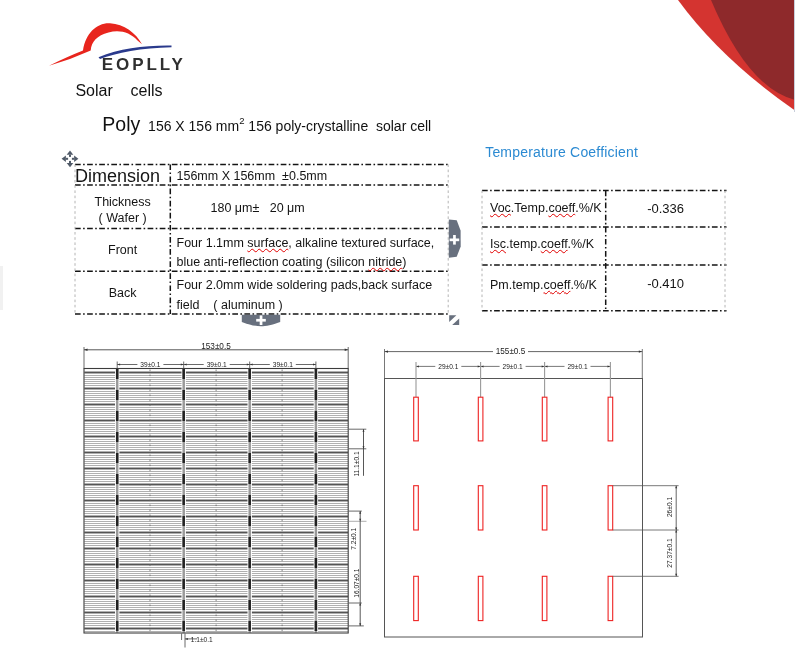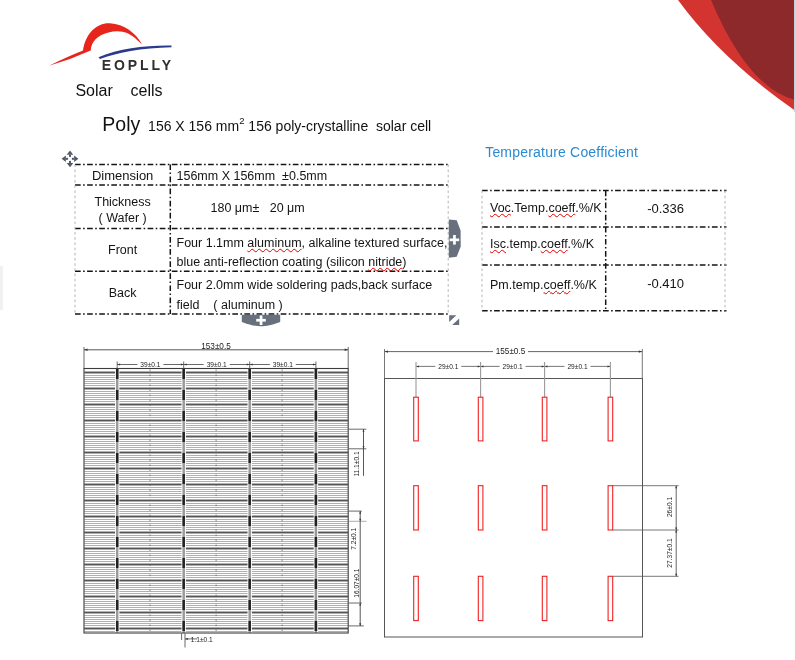--- a/index.html
+++ b/index.html
@@ -306,33 +306,33 @@
 <line x1="612.7" y1="530.0" x2="678.6" y2="530.0" stroke="#555" stroke-width="0.8"></line>
 <line x1="612.7" y1="576.3" x2="678.6" y2="576.3" stroke="#555" stroke-width="0.8"></line>
 <line x1="676.2" y1="485.7" x2="676.2" y2="576.3" stroke="#555" stroke-width="0.9"></line>
 <polygon points="676.2,485.7 675.2,488.3 677.2,488.3" fill="#333"></polygon>
 <polygon points="676.2,530.0 677.2,527.4 675.2,527.4" fill="#333"></polygon>
 <polygon points="676.2,530.0 675.2,532.6 677.2,532.6" fill="#333"></polygon>
 <polygon points="676.2,576.3 677.2,573.7 675.2,573.7" fill="#333"></polygon>
 <text x="672.3" y="507.0" text-anchor="middle" font-size="6.6" fill="#222" transform="rotate(-90 672.3 507.0)">26±0.1</text>
 <text x="672.3" y="553" text-anchor="middle" font-size="6.6" fill="#222" transform="rotate(-90 672.3 553)">27.37±0.1</text>
     </svg>
-<div style="position:absolute;left:101.8px;top:54.9px;font-size:14px;line-height:20px;text-align:left;color:#2f2f2f;white-space:pre;font-weight:bold;letter-spacing:2.9px;">EOPLLY</div>
+<div style="position:absolute;left:101.8px;top:54.9px;font-size:17px;line-height:20px;text-align:left;color:#2f2f2f;white-space:pre;font-weight:bold;letter-spacing:2.9px;">EOPLLY</div>
     <div style="position:absolute;left:75.4px;top:78.9px;font-size:16px;line-height:24px;text-align:left;color:#111;white-space:pre;">Solar    cells</div>
     <div style="position:absolute;left:75.3px;top:111.9px;font-size:19.5px;line-height:24px;text-align:center;color:#111;white-space:pre;margin-left:27px;">Poly</div>
     <div style="position:absolute;left:148.1px;top:116.85px;font-size:14px;line-height:18px;text-align:left;color:#111;white-space:pre;">156 X 156 mm<span style="font-size:9.5px;vertical-align:7px;line-height:0">2</span> 156 poly-crystalline  solar cell</div>
     <div style="position:absolute;left:485.2px;top:142.5px;font-size:14px;line-height:18px;text-align:left;color:#2b8ad2;white-space:pre;letter-spacing:0.2px;">Temperature Coefficient</div>
-    <div style="position:absolute;left:75px;top:166.3px;width:95.3px;font-size:13px;line-height:20px;text-align:center;color:#141414;white-space:pre;">Dimension</div>
+    <div style="position:absolute;left:75px;top:166.3px;width:95.3px;font-size:18px;line-height:20px;color:#141414;white-space:pre;">Dimension</div>
     <div style="position:absolute;left:75px;top:194.2px;width:95.3px;font-size:12.5px;line-height:16.2px;text-align:center;color:#141414;white-space:pre;">Thickness
 ( Wafer )</div>
     <div style="position:absolute;left:75px;top:239.9px;width:95.3px;font-size:12.5px;line-height:20px;text-align:center;color:#141414;white-space:pre;">Front</div>
     <div style="position:absolute;left:75px;top:282.5px;width:95.3px;font-size:12.5px;line-height:20px;text-align:center;color:#141414;white-space:pre;">Back</div>
     <div style="position:absolute;left:176.5px;top:166.3px;font-size:12.5px;line-height:20px;text-align:left;color:#141414;white-space:pre;">156mm X 156mm  ±0.5mm</div>
     <div style="position:absolute;left:176.5px;top:197.6px;font-size:12.5px;line-height:20px;text-align:center;color:#141414;white-space:pre;margin-left:34px;">180 μm±   20 μm</div>
-    <div style="position:absolute;left:176.5px;top:233.9px;font-size:12.5px;line-height:19.4px;text-align:left;color:#141414;white-space:pre;">Four 1.1mm <span style="text-decoration:underline;text-decoration-style:wavy;text-decoration-color:#e10000;text-decoration-thickness:1px;text-underline-offset:1px;text-decoration-skip-ink:none">aluminum</span>, alkaline textured surface,
+    <div style="position:absolute;left:176.5px;top:233.9px;font-size:12.5px;line-height:19.4px;text-align:left;color:#141414;white-space:pre;">Four 1.1mm <span style="text-decoration:underline;text-decoration-style:wavy;text-decoration-color:#e10000;text-decoration-thickness:1px;text-underline-offset:1px;text-decoration-skip-ink:none">surface</span>, alkaline textured surface,
 blue anti-reflection coating (silicon <span style="text-decoration:underline;text-decoration-style:wavy;text-decoration-color:#e10000;text-decoration-thickness:1px;text-underline-offset:1px;text-decoration-skip-ink:none">nitride</span>)</div>
     <div style="position:absolute;left:176.5px;top:276.0px;font-size:12.5px;line-height:19.7px;text-align:left;color:#141414;white-space:pre;">Four 2.0mm wide soldering pads,back surface
 field    ( aluminum )</div>
     <div style="position:absolute;left:490px;top:198.4px;font-size:12.5px;line-height:20px;text-align:left;color:#141414;white-space:pre;"><span style="text-decoration:underline;text-decoration-style:wavy;text-decoration-color:#e10000;text-decoration-thickness:1px;text-underline-offset:1px;text-decoration-skip-ink:none">Voc</span>.Temp.<span style="text-decoration:underline;text-decoration-style:wavy;text-decoration-color:#e10000;text-decoration-thickness:1px;text-underline-offset:1px;text-decoration-skip-ink:none">coeff</span>.%/K</div>
     <div style="position:absolute;left:490px;top:234.4px;font-size:12.5px;line-height:20px;text-align:left;color:#141414;white-space:pre;"><span style="text-decoration:underline;text-decoration-style:wavy;text-decoration-color:#e10000;text-decoration-thickness:1px;text-underline-offset:1px;text-decoration-skip-ink:none">Isc</span>.temp.<span style="text-decoration:underline;text-decoration-style:wavy;text-decoration-color:#e10000;text-decoration-thickness:1px;text-underline-offset:1px;text-decoration-skip-ink:none">coeff</span>.%/K</div>
     <div style="position:absolute;left:490px;top:275.1px;font-size:12.5px;line-height:20px;text-align:left;color:#141414;white-space:pre;">Pm.temp.<span style="text-decoration:underline;text-decoration-style:wavy;text-decoration-color:#e10000;text-decoration-thickness:1px;text-underline-offset:1px;text-decoration-skip-ink:none">coeff</span>.%/K</div>
     <div style="position:absolute;left:605.7px;top:198.6px;width:119.8px;font-size:13px;line-height:20px;text-align:center;color:#141414;white-space:pre;">-0.336</div>
     <div style="position:absolute;left:605.7px;top:273.8px;width:119.8px;font-size:13px;line-height:20px;text-align:center;color:#141414;white-space:pre;">-0.410</div>
 </div>
 </body></html>

